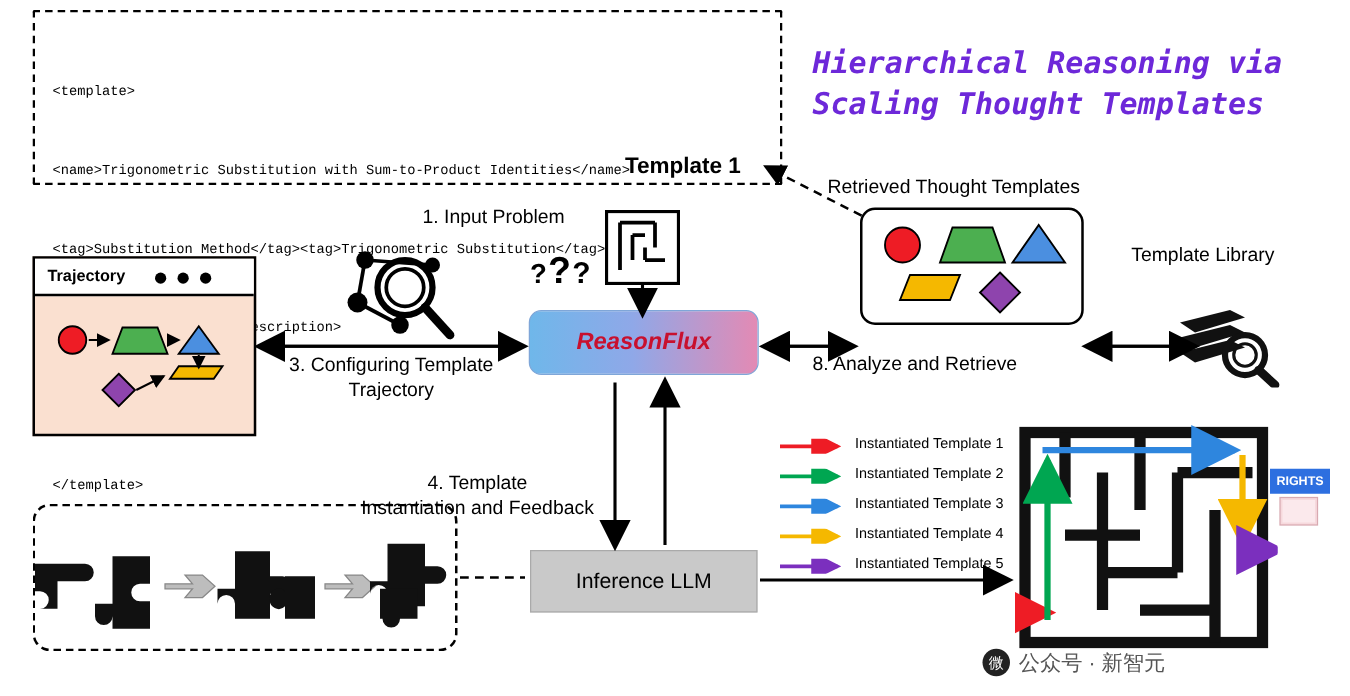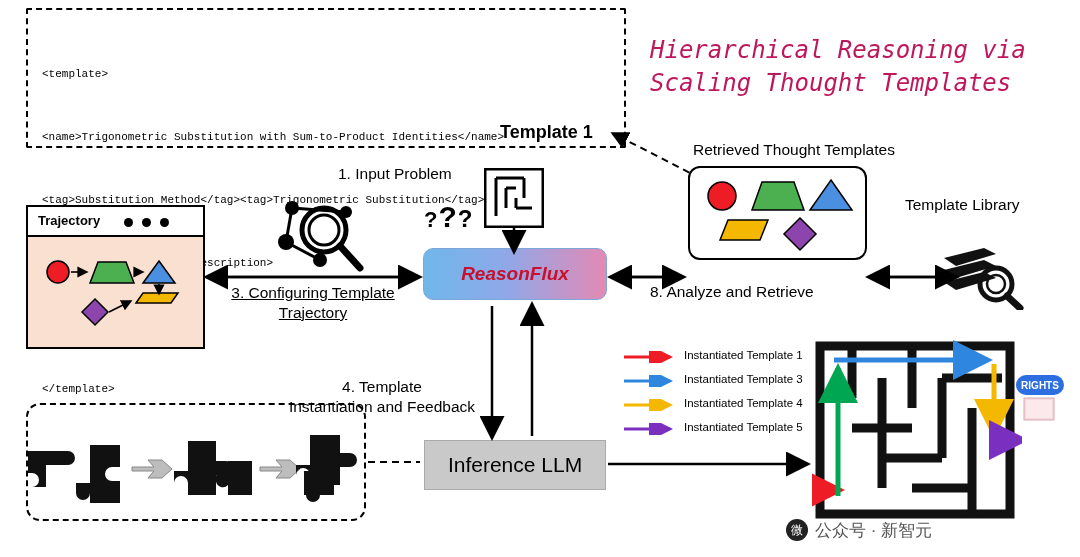--- a/index.html
+++ b/index.html
@@ -22,46 +22,46 @@
     font-family:Liberation Mono, monospace;
   }
   #template-box .ln{display:block;}
   #template-label{
     left:500px;top:122px;font-size:18px;font-weight:bold;color:#000;
   }
   
   #main-title{
     left:650px;top:34px;width:420px;
     font-family:"DejaVu Sans Mono", monospace;
-    font-style:italic;font-weight:normal;
-    font-size:24px;line-height:33px;color:#be185d;
+    font-style:italic;font-weight:bold;
+    font-size:24px;line-height:33px;color:#6d28d9;
   }
   
   .lbl{font-size:15.5px;color:#000;}
   #lbl-input{left:338px;top:165px;}
-  #lbl-retrieved{left:662px;top:141px;font-size:15.5px;margin-left:31px;}
+  #lbl-retrieved{left:662px;top:141px;font-size:15.5px;}
   #lbl-template-library{left:905px;top:196px;}
   #lbl-analyze{left:650px;top:283px;}
-  #lbl-config{left:213px;top:283px;width:200px;text-align:center;line-height:20px;text-decoration:underline;}
+  #lbl-config{left:213px;top:283px;width:200px;text-align:center;line-height:20px;}
   #lbl-instant{left:262px;top:349px;width:240px;text-align:center;line-height:20px;margin-top:28px;}
   
   #reasonflux{
     left:423px;top:248px;width:182px;height:50px;
     border-radius:10px;
     background:linear-gradient(90deg,#6fb7ea 0%,#8fa8e8 45%,#e38ab4 100%);
     border:1px solid #7fa6d8;
     display:flex;align-items:center;justify-content:center;
     font-style:italic;font-weight:bold;font-size:19px;color:#c8102e;
   }
   
   #inference-llm{
     left:424px;top:440px;width:180px;height:48px;
     background:#c9c9c9;border:1px solid #aaa;
     display:flex;align-items:center;justify-content:center;
-    font-size:21px;color:#000;
+    font-size:17px;color:#000;
   }
   
   #trajectory-panel{
     left:26px;top:205px;width:175px;height:140px;
     background:#fae0d0;border:2px solid #000;
   }
   #trajectory-head{
     position:absolute;left:0;top:0;width:100%;height:30px;
     background:#fff;border-bottom:2px solid #000;box-sizing:border-box;
   }
@@ -80,21 +80,21 @@
   #maze-box{left:812px;top:338px;width:210px;height:185px;background:#fff;}
   
   #puzzle-box{
     left:26px;top:403px;width:340px;height:118px;
     border:2px dashed #000;border-radius:14px;box-sizing:border-box;
   }
   
   #rights-badge{
     left:1016px;top:375px;width:48px;height:20px;background:#2d6fe0;
     display:flex;align-items:center;justify-content:center;
-    font-size:10px;font-weight:bold;color:#fff;border-radius:10px;
+    font-size:10px;font-weight:bold;color:#fff;border-radius:0;
   }
   
   #watermark{
     left:786px;top:515px;width:250px;height:30px;
     display:flex;align-items:center;gap:7px;
     font-size:17px;color:#555;
   }
   #wm-circle{width:22px;height:22px;border-radius:50%;background:#222;
     display:flex;align-items:center;justify-content:center;color:#fff;font-size:12px;}
   svg{display:block;}
@@ -264,20 +264,31 @@
             <path d="M0,0 L8,4 L0,8 z" fill="#ee1c25"></path>
           </marker>
         </defs>
         <line x1="2" y1="6" x2="48" y2="6" stroke="#ee1c25" stroke-width="3" marker-end="url(#l1)"></line>
       </svg>
     <span class="txt">Instantiated  Template 1</span>
   </div>
   <div class="legend-row">
     <svg style="position:absolute;left:0;top:6px;width:58px;height:12px;">
         <defs>
+          <marker id="l2" markerWidth="8" markerHeight="8" refX="7" refY="4" orient="auto">
+            <path d="M0,0 L8,4 L0,8 z" fill="#00a651"></path>
+          </marker>
+        </defs>
+        <line x1="2" y1="6" x2="48" y2="6" stroke="#00a651" stroke-width="3" marker-end="url(#l2)"></line>
+      </svg>
+    <span class="txt">Instantiated  Template 2</span>
+  </div>
+  <div class="legend-row">
+    <svg style="position:absolute;left:0;top:6px;width:58px;height:12px;">
+        <defs>
           <marker id="l3" markerWidth="8" markerHeight="8" refX="7" refY="4" orient="auto">
             <path d="M0,0 L8,4 L0,8 z" fill="#2e86de"></path>
           </marker>
         </defs>
         <line x1="2" y1="6" x2="48" y2="6" stroke="#2e86de" stroke-width="3" marker-end="url(#l3)"></line>
       </svg>
     <span class="txt">Instantiated  Template 3</span>
   </div>
   <div class="legend-row">
     <svg style="position:absolute;left:0;top:6px;width:58px;height:12px;">

